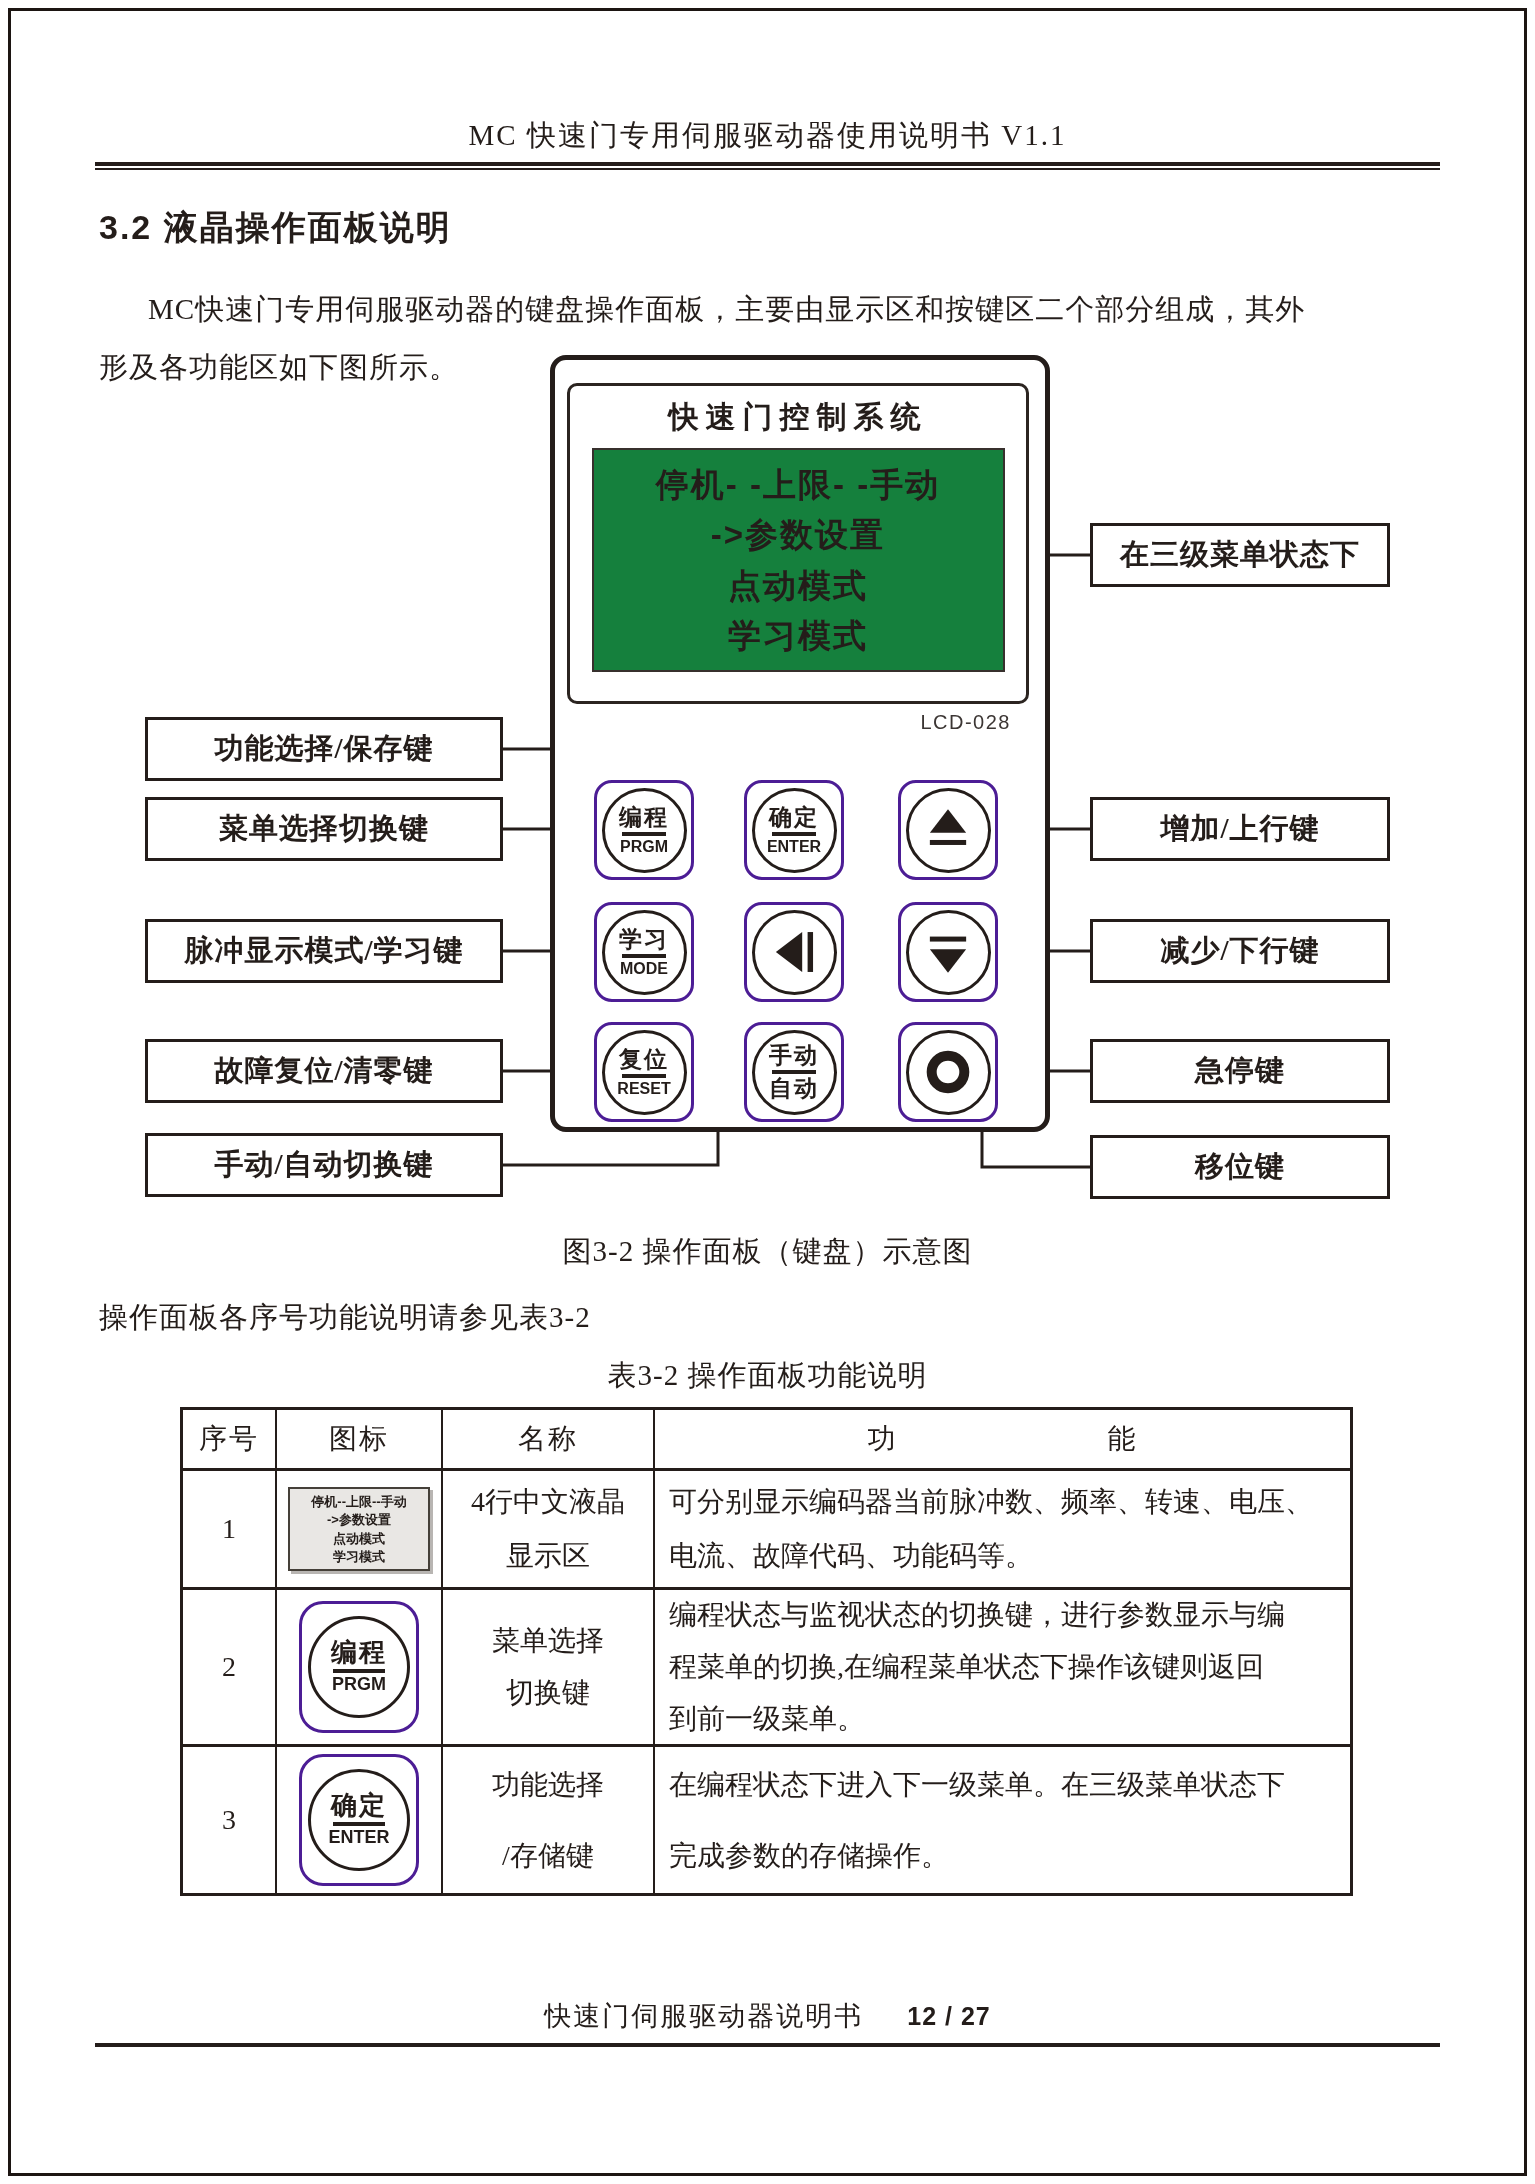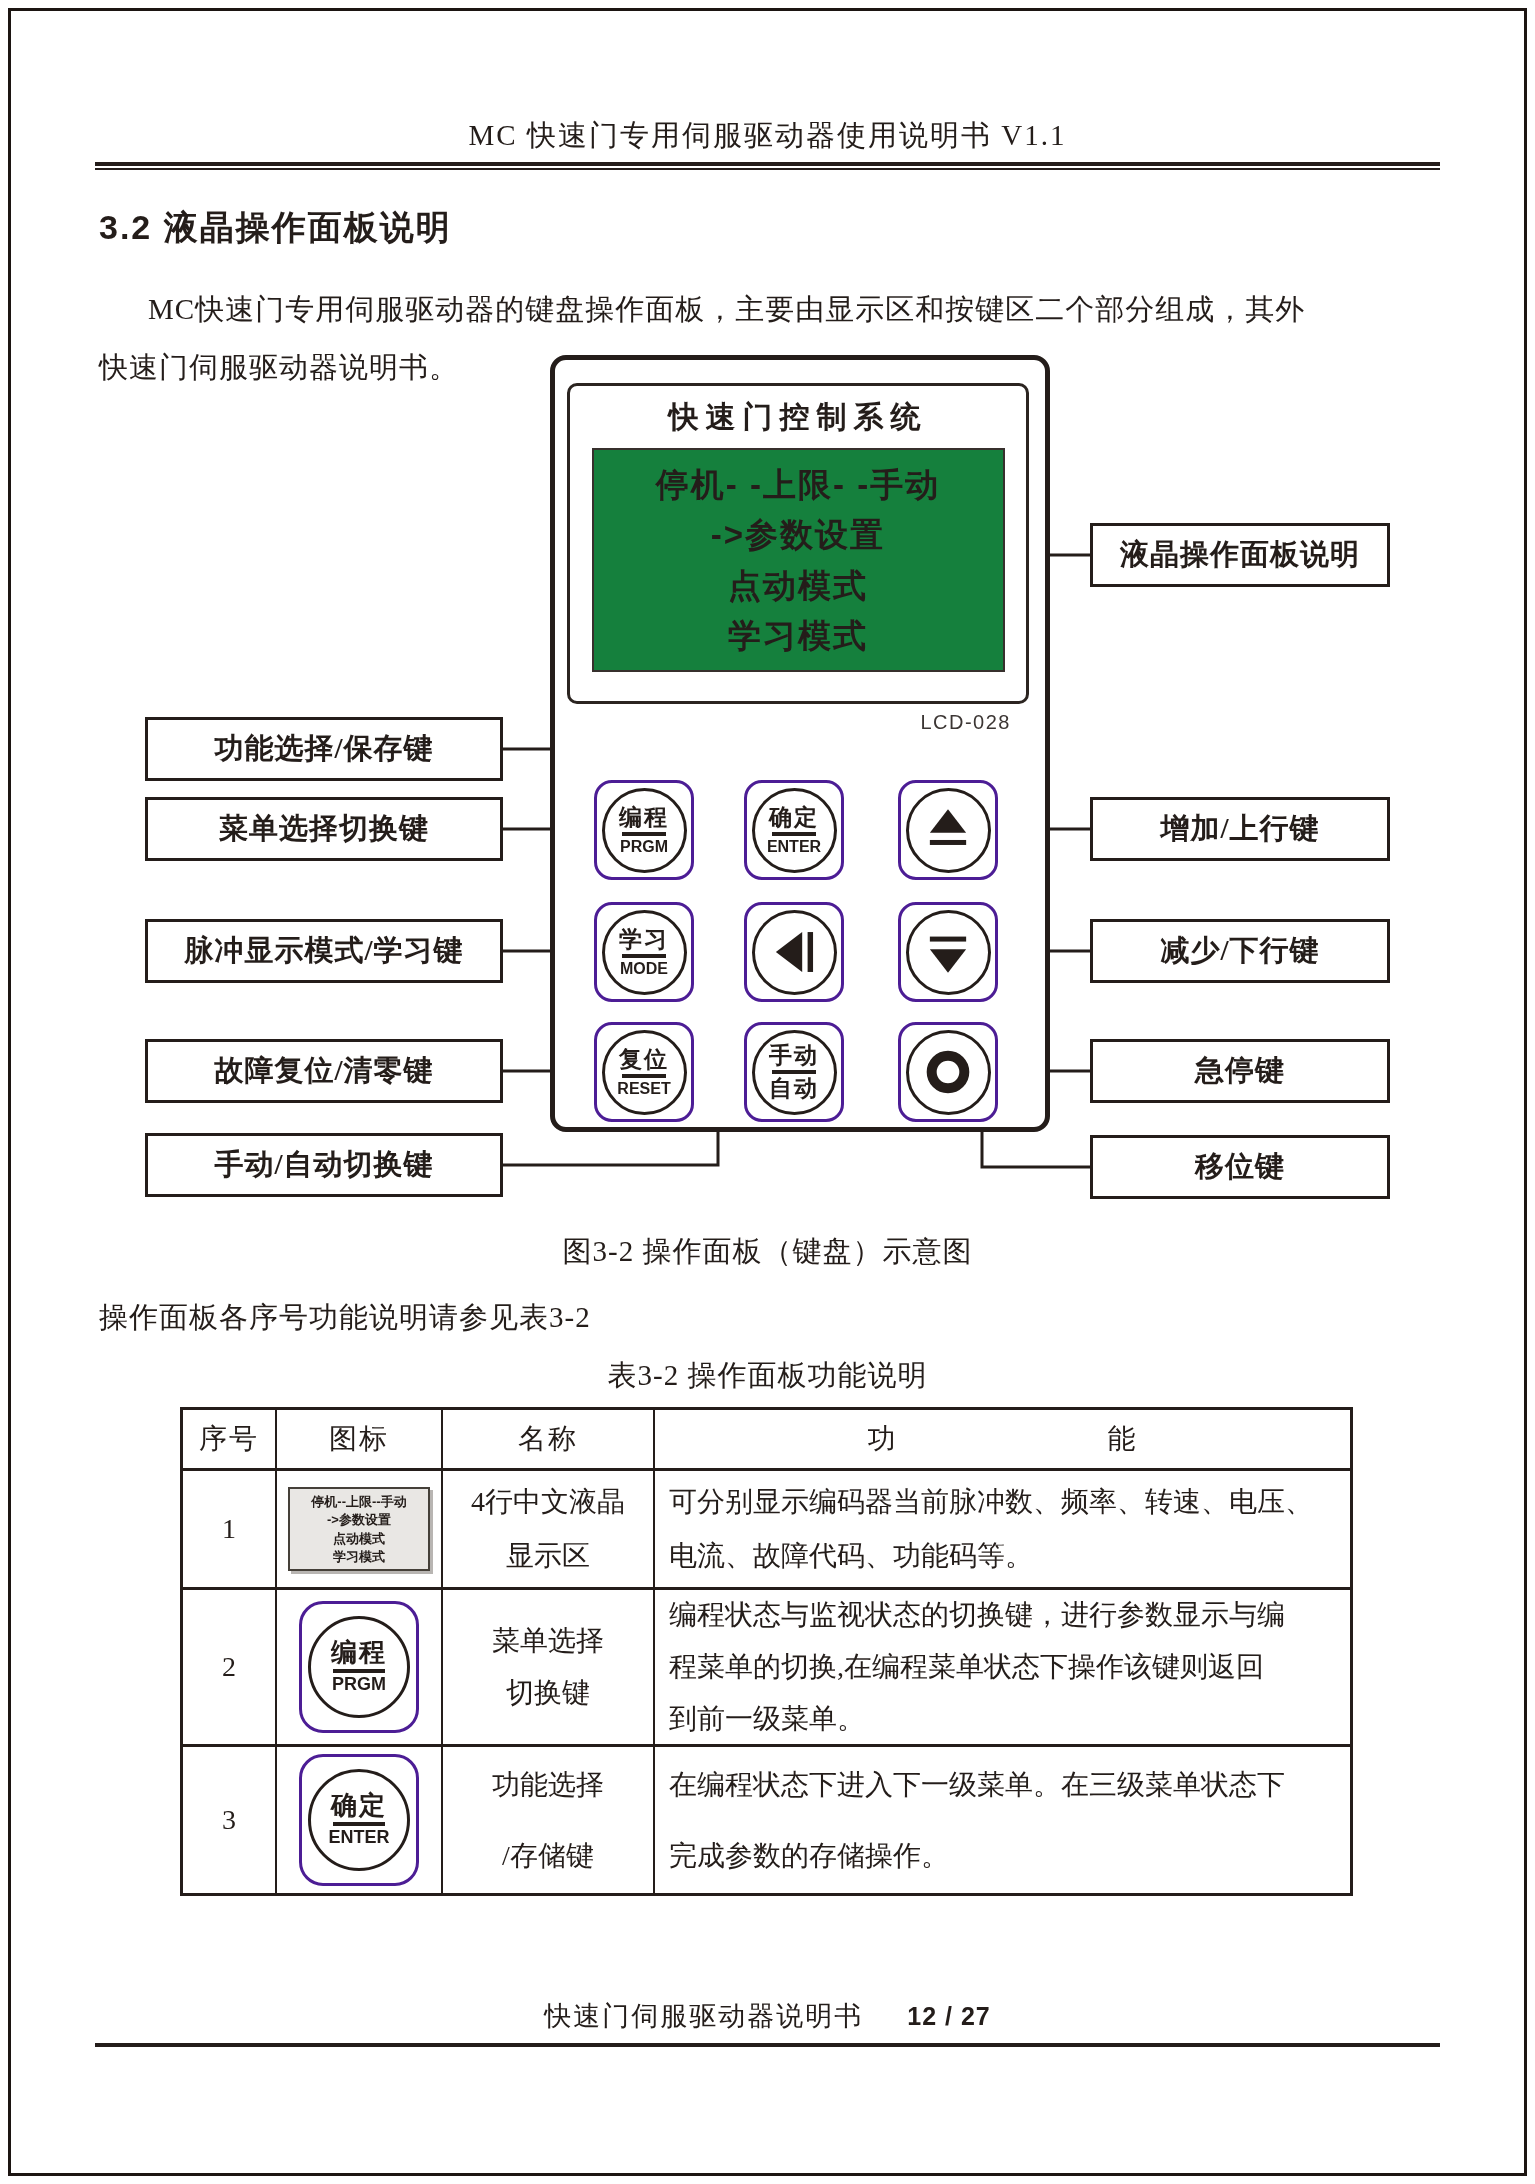--- a/index.html
+++ b/index.html
@@ -113,21 +113,21 @@
   <div class="page-border"></div>
 
   <div class="abs doc-header">MC 快速门专用伺服驱动器使用说明书 V1.1</div>
   <div class="abs header-rule">
     <div class="rule-thick"></div>
     <div class="rule-thin"></div>
   </div>
 
   <div class="abs section-title">3.2 液晶操作面板说明</div>
   <div class="abs para-line para-1">MC快速门专用伺服驱动器的键盘操作面板，主要由显示区和按键区二个部分组成，其外</div>
-  <div class="abs para-line para-2">快速门伺服驱动器说明书。</div>
+  <div class="abs para-line para-2">形及各功能区如下图所示。</div>
 
   <svg class="connectors" viewBox="0 0 1535 2184">
     <g stroke="#241d1a" stroke-width="3" fill="none">
       <polyline points="503,749 718,749 718,830 726,830"></polyline>
       <polyline points="503,829 577,829"></polyline>
       <polyline points="503,951 577,951"></polyline>
       <polyline points="503,1071 577,1071"></polyline>
       <polyline points="503,1165 718,1165 718,1072 726,1072"></polyline>
       <polyline points="1090,555 981,555"></polyline>
       <polyline points="1090,829 1016,829"></polyline>
@@ -236,21 +236,21 @@
       </div>
     </div>
   </div>
 
   <div class="callout callout-l" style="top:717px;">功能选择/保存键</div>
   <div class="callout callout-l" style="top:797px;">菜单选择切换键</div>
   <div class="callout callout-l" style="top:919px;">脉冲显示模式/学习键</div>
   <div class="callout callout-l" style="top:1039px;">故障复位/清零键</div>
   <div class="callout callout-l" style="top:1133px;">手动/自动切换键</div>
 
-  <div class="callout callout-r" style="top:523px;">液晶操作面板说明</div>
+  <div class="callout callout-r" style="top:523px;">在三级菜单状态下</div>
   <div class="callout callout-r" style="top:797px;">增加/上行键</div>
   <div class="callout callout-r" style="top:919px;">减少/下行键</div>
   <div class="callout callout-r" style="top:1039px;text-align:center;">急停键</div>
   <div class="callout callout-r" style="top:1135px;">移位键</div>
 
   <div class="abs fig-caption">图3-2  操作面板（键盘）示意图</div>
   <div class="abs table-intro">操作面板各序号功能说明请参见表3-2</div>
   <div class="abs tbl-caption">表3-2 操作面板功能说明</div>
 
   <div class="abs tbl">

